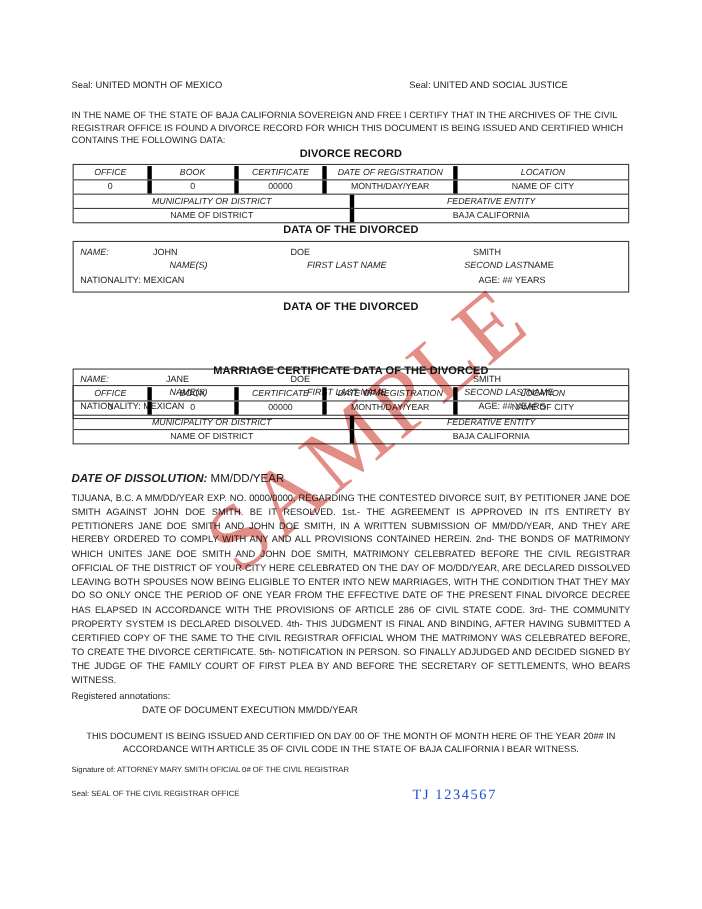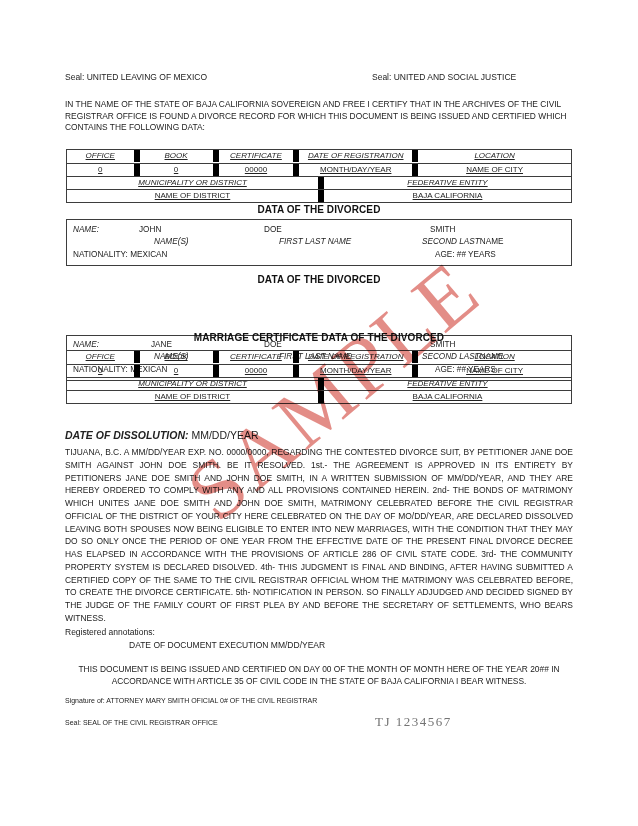--- a/index.html
+++ b/index.html
@@ -11,63 +11,64 @@
     color:#222;
     overflow:hidden;
   }
   .content{position:absolute;left:65px;top:0;width:508px;}
   .abs{position:absolute;}
   .seal-line{font-size:8.5px;color:#222;}
   .intro{font-size:8.4px;line-height:11.5px;text-align:left;color:#222;}
   .heading{width:508px;text-align:center;font-weight:bold;font-size:10px;color:#111;letter-spacing:.1px;}
   
   .gt{width:506px;border:1px solid #3d3d3d;box-sizing:border-box;background:transparent;}
-  .gt-row{display:flex;height:13px;align-items:flex-start;box-sizing:border-box;text-decoration:underline;}
+  .gt-row{display:flex;height:13px;align-items:flex-end;box-sizing:border-box;}
   .gt-row + .gt-row{border-top:1px solid #3d3d3d;}
   .gt-cell{box-sizing:border-box;text-align:center;font-size:8px;line-height:12px;overflow:hidden;white-space:nowrap;}
-  .gt-cell + .gt-cell{border-left:6px solid #000000;}
+  .gt-cell + .gt-cell{border-left:4px solid #000000;}
   .gt-th{font-style:italic;}
   .c1{width:13.2%;} .c2{width:15.7%;} .c3{width:16%;} .c4{width:23.6%;} .c5{width:31.5%;}
   .half-l{width:49.8%;} .half-r{width:50.2%;}
   
   .pbox{position:relative;width:506px;border:1px solid #3d3d3d;box-sizing:border-box;font-size:8.2px;}
   .pbox span{position:absolute;white-space:nowrap;line-height:11px;}
   .lbl-i{font-style:italic;}
   
   .dissolution{font-size:10.5px;color:#222;}
   .dissolution .dl{font-weight:bold;font-style:italic;}
   .abstract{width:508px;font-size:8.45px;line-height:12.75px;text-align:justify;color:#222;}
   .annot{font-size:8.5px;color:#222;}
   .closing{width:508px;font-size:8.4px;line-height:11.5px;color:#222;}
   .tiny{font-size:7px;color:#222;}
-  .folio{font-family:"Liberation Serif","DejaVu Serif",serif;font-size:13px;letter-spacing:1.5px;color:#737373;}
+  .folio{font-family:"Liberation Serif","DejaVu Serif",serif;font-size:13px;letter-spacing:1.5px;color:#1d4ed8;}
   .watermark{
     position:absolute;left:118px;top:330px;width:430px;height:120px;
     display:flex;align-items:center;justify-content:center;
     transform:rotate(-40deg);
     font-family:"Liberation Serif","DejaVu Serif",serif;
     font-size:84px;letter-spacing:3px;font-weight:normal;
     color:#d96159;opacity:.72;mix-blend-mode:multiply;
     pointer-events:none;z-index:5;white-space:nowrap;
   }
 </style>
 </head>
 <body>
 
 <div class="page">
 
   <div class="watermark">SAMPLE</div>
 
   <div class="content">
 
-    <div class="abs seal-line" style="left:0;top:72px;">Seal: UNITED LEAVING OF MEXICO</div>
+    <div class="abs seal-line" style="left:0;top:72px;">Seal: UNITED MONTH OF MEXICO</div>
     <div class="abs seal-line" style="left:307px;top:72px;">Seal: UNITED AND SOCIAL JUSTICE</div>
 
     <div class="abs intro" style="left:0;top:99px;width:508px;">IN THE NAME OF THE STATE OF BAJA CALIFORNIA SOVEREIGN AND FREE I CERTIFY THAT IN THE ARCHIVES OF THE CIVIL REGISTRAR OFFICE IS FOUND A DIVORCE RECORD FOR WHICH THIS DOCUMENT IS BEING ISSUED AND CERTIFIED WHICH CONTAINS THE FOLLOWING DATA:</div>
 
+    <div class="abs heading" style="left:0;top:135px;">DIVORCE RECORD</div>
 
     <div class="abs gt" style="left:1px;top:149px;">
       <div class="gt-row">
         <div class="gt-cell gt-th c1">OFFICE</div>
         <div class="gt-cell gt-th c2">BOOK</div>
         <div class="gt-cell gt-th c3">CERTIFICATE</div>
         <div class="gt-cell gt-th c4">DATE OF REGISTRATION</div>
         <div class="gt-cell gt-th c5">LOCATION</div>
       </div>
       <div class="gt-row">

